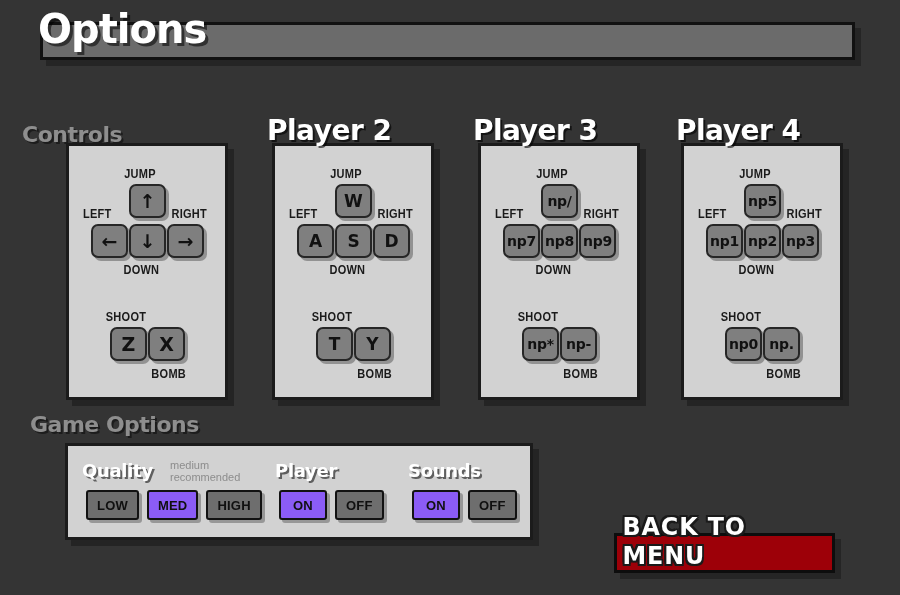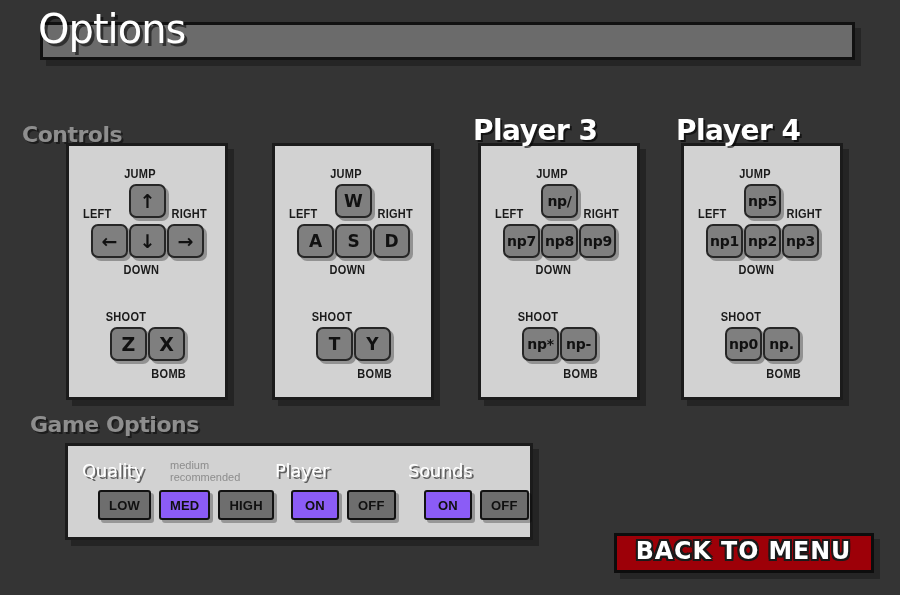--- a/index.html
+++ b/index.html
@@ -25,21 +25,21 @@
     background: #6b6b6b;
     border: 3px solid #111;
     box-shadow: 6px 6px 0 rgba(0,0,0,0.28);
     box-sizing: border-box;
   }
   #page-title {
     position: absolute;
     left: 38px;
     top: 9px;
     font-size: 40px;
-    font-weight: normal;
+    font-weight: bold;
     color: #ffffff;
     letter-spacing: -1px;
     line-height: 1;
     text-shadow: 3px 3px 0 rgba(0,0,0,0.55);
     z-index: 5;
     white-space: nowrap;
   }
 
   
   .section-heading {
@@ -144,40 +144,40 @@
   .opt-group { position: absolute; top: 0; }
   #opt-group-quality { left: 14px; }
   #opt-group-music   { left: 207px; }
   #opt-group-sounds  { left: 340px; }
 
   .opt-title {
     position: absolute;
     top: 14px;
     left: 0;
     font-size: 18px;
-    font-weight: normal;
+    font-weight: bold;
     color: #ffffff;
     letter-spacing: -0.3px;
     text-shadow: 2px 2px 0 rgba(0,0,0,0.55);
     white-space: nowrap;
   }
   #quality-note {
     position: absolute;
     left: 88px;
     top: 13px;
     font-size: 11px;
     line-height: 12px;
     color: #8d8d8d;
     font-family: "Liberation Sans", sans-serif;
     white-space: pre-line;
   }
   .opt-buttons {
     position: absolute;
     top: 44px;
-    left: 16px;
+    left: 4px;
     display: flex;
     gap: 8px;
   }
   .opt-btn {
     min-width: 48px;
     height: 30px;
     padding: 0 9px;
     background: #6e6e6e;
     border: 2px solid #121212;
     border-radius: 3px;
@@ -192,28 +192,28 @@
     font-family: "Liberation Sans", sans-serif;
     letter-spacing: 0.2px;
   }
   .opt-btn.selected { background: #8b5cf6; }
 
   
   #back-to-menu-button {
     position: absolute;
     left: 614px;
     top: 533px;
-    width: 260px;
+    width: 221px;
     height: 40px;
     background: #9d0008;
     border: 3px solid #0d0d0d;
     box-shadow: 6px 6px 0 rgba(0,0,0,0.28);
     box-sizing: border-box;
     display: flex;
-    align-items: flex-start;
+    align-items: flex-end;
     justify-content: center;
   }
   #back-to-menu-label {
     font-size: 25px;
     font-weight: bold;
     color: #ffffff;
     letter-spacing: 1px;
     transform: scaleX(0.95);
     text-shadow:
       -2px -2px 0 #1a1a1a,  2px -2px 0 #1a1a1a,
@@ -239,20 +239,21 @@
     <div class="kb-label lbl-down">DOWN</div>
     <div class="key arrow key-down">↓</div>
     <div class="kb-label lbl-right">RIGHT</div>
     <div class="key arrow key-right">→</div>
     <div class="kb-label lbl-shoot">SHOOT</div>
     <div class="key arrow key-shoot">Z</div>
     <div class="kb-label lbl-bomb">BOMB</div>
     <div class="key arrow key-bomb">X</div>
   </div>
 <div class="player-panel" id="player-panel-2">
+    <div class="player-title">Player 2</div>
     <div class="kb-label lbl-jump">JUMP</div>
     <div class="key letter key-jump">W</div>
     <div class="kb-label lbl-left">LEFT</div>
     <div class="key letter key-left">A</div>
     <div class="kb-label lbl-down">DOWN</div>
     <div class="key letter key-down">S</div>
     <div class="kb-label lbl-right">RIGHT</div>
     <div class="key letter key-right">D</div>
     <div class="kb-label lbl-shoot">SHOOT</div>
     <div class="key letter key-shoot">T</div>

